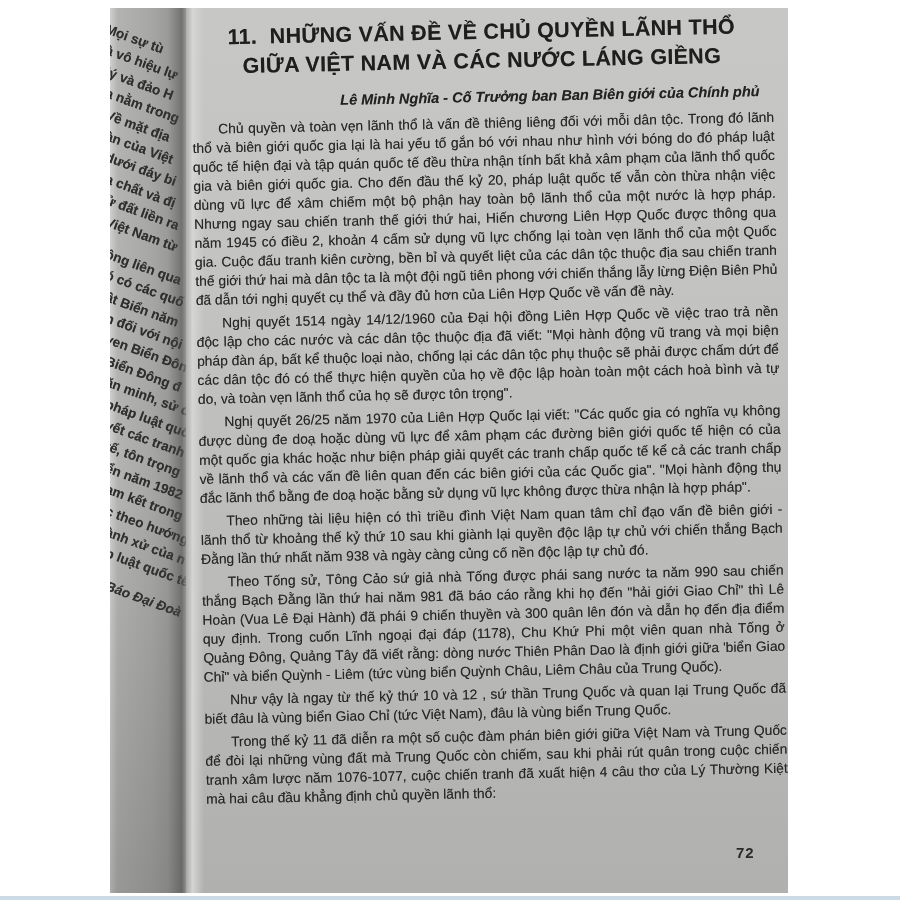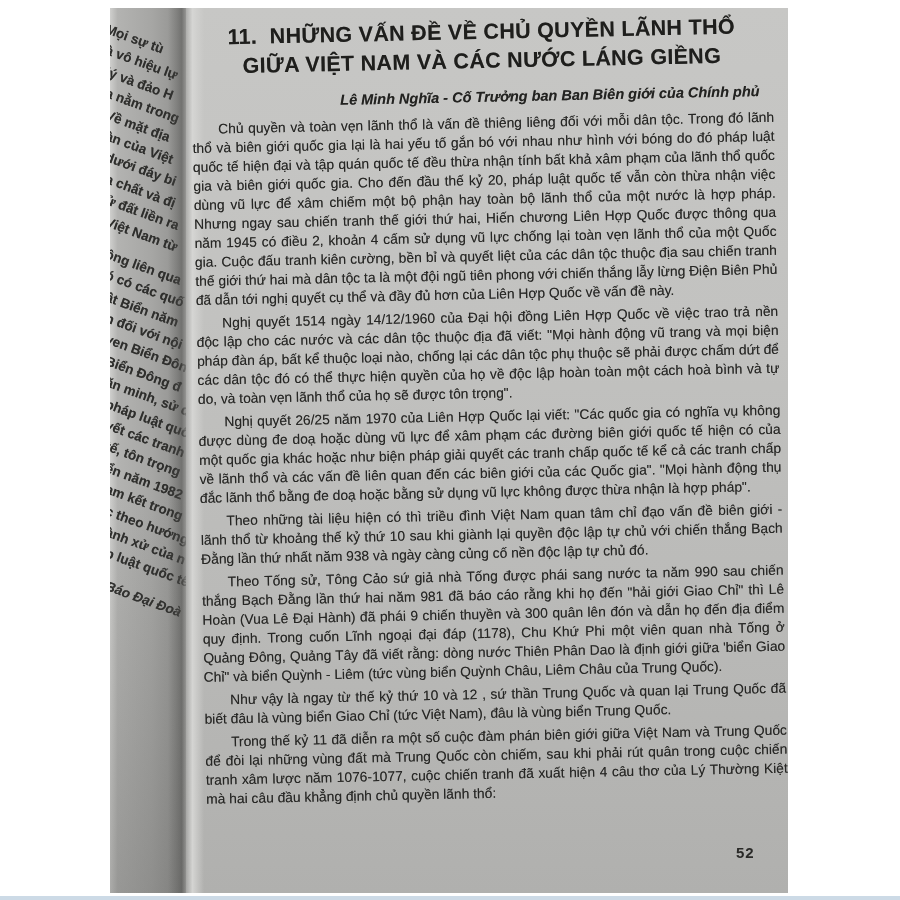--- a/index.html
+++ b/index.html
@@ -115,16 +115,16 @@
     <p class="para">Chủ quyền và toàn vẹn lãnh thổ là vấn đề thiêng liêng đối với mỗi dân tộc. Trong đó lãnh thổ và biên giới quốc gia lại là hai yếu tố gắn bó với nhau như hình với bóng do đó pháp luật quốc tế hiện đại và tập quán quốc tế đều thừa nhận tính bất khả xâm phạm của lãnh thổ quốc gia và biên giới quốc gia.  Cho đến đầu thế kỷ 20, pháp luật quốc tế vẫn còn thừa nhận việc dùng vũ lực để xâm chiếm một bộ phận hay toàn bộ lãnh thổ của một nước là hợp pháp. Nhưng ngay sau chiến tranh thế giới thứ hai, Hiến chương Liên Hợp Quốc được thông qua năm 1945 có điều 2, khoản 4 cấm sử dụng vũ lực chống lại toàn vẹn lãnh thổ của một Quốc gia. Cuộc đấu tranh kiên cường, bền bỉ và quyết liệt của các dân tộc thuộc địa sau chiến tranh thế giới thứ hai mà dân tộc ta là một đội ngũ tiên phong với chiến thắng lẫy lừng Điện Biên Phủ đã dẫn tới nghị quyết cụ thể và đầy đủ hơn của Liên Hợp Quốc về vấn đề này.</p>
         <p class="para">Nghị quyết 1514 ngày 14/12/1960 của Đại hội đồng Liên Hợp Quốc về việc trao trả nền độc lập cho các nước và các dân tộc thuộc địa đã viết: "Mọi hành động vũ trang và mọi biện pháp đàn áp, bất kể thuộc loại nào, chống lại các dân tộc phụ thuộc sẽ phải được chấm dứt để các dân tộc đó có thể thực hiện quyền của họ về độc lập hoàn toàn một cách hoà bình và tự do, và toàn vẹn lãnh thổ của họ sẽ được tôn trọng".</p>
         <p class="para">Nghị quyết 26/25 năm 1970 của Liên Hợp Quốc lại viết: "Các quốc gia có nghĩa vụ không được dùng đe doạ hoặc dùng vũ lực để xâm phạm các đường biên giới quốc tế hiện có của một quốc gia khác hoặc như biện pháp giải quyết các tranh chấp quốc tế kể cả các tranh chấp về lãnh thổ và các vấn đề liên quan đến các biên giới của các Quốc gia". "Mọi hành động thụ đắc lãnh thổ bằng đe doạ hoặc bằng sử dụng vũ lực không được thừa nhận là hợp pháp".</p>
         <p class="para">Theo những tài liệu hiện có thì triều đình Việt Nam quan tâm chỉ đạo vấn đề biên giới - lãnh thổ từ khoảng thế kỷ thứ 10 sau khi giành lại quyền độc lập tự chủ với chiến thắng Bạch Đằng lần thứ nhất năm 938 và ngày càng củng cố nền độc lập tự chủ đó.</p>
         <p class="para">Theo Tống sử, Tông Cảo sứ giả nhà Tống được phái sang nước ta năm 990 sau chiến thắng Bạch Đằng lần thứ hai năm 981 đã báo cáo rằng khi họ đến "hải giới Giao Chỉ" thì Lê Hoàn (Vua Lê Đại Hành) đã phái 9 chiến thuyền và 300 quân lên đón và dẫn họ đến địa điểm quy định. Trong cuốn Lĩnh ngoại đại đáp (1178), Chu Khứ Phi một viên quan nhà Tống ở Quảng Đông, Quảng Tây đã viết rằng: dòng nước Thiên Phân Dao là định giới giữa 'biển Giao Chỉ" và biển Quỳnh - Liêm (tức vùng biển Quỳnh Châu, Liêm Châu của Trung Quốc).</p>
         <p class="para">Như vậy là ngay từ thế kỷ thứ 10 và 12 , sứ thần Trung Quốc và quan lại Trung Quốc đã biết đâu là vùng biển Giao Chỉ (tức Việt Nam), đâu là vùng biển Trung Quốc.</p>
         <p class="para">Trong thế kỷ 11 đã diễn ra một số cuộc đàm phán biên giới giữa Việt Nam và Trung Quốc để đòi lại những vùng đất mà Trung Quốc còn chiếm, sau khi phải rút quân trong cuộc chiến tranh xâm lược năm 1076-1077, cuộc chiến tranh đã xuất hiện 4 câu thơ của Lý Thường Kiệt mà hai câu đầu khẳng định chủ quyền lãnh thổ:</p>
       </div>
   </div>
 
-  <div class="page-num">52</div>
+  <div class="page-num">72</div>
 </div>
 
 <div class="bottom-line"></div>
 
 </body></html>

